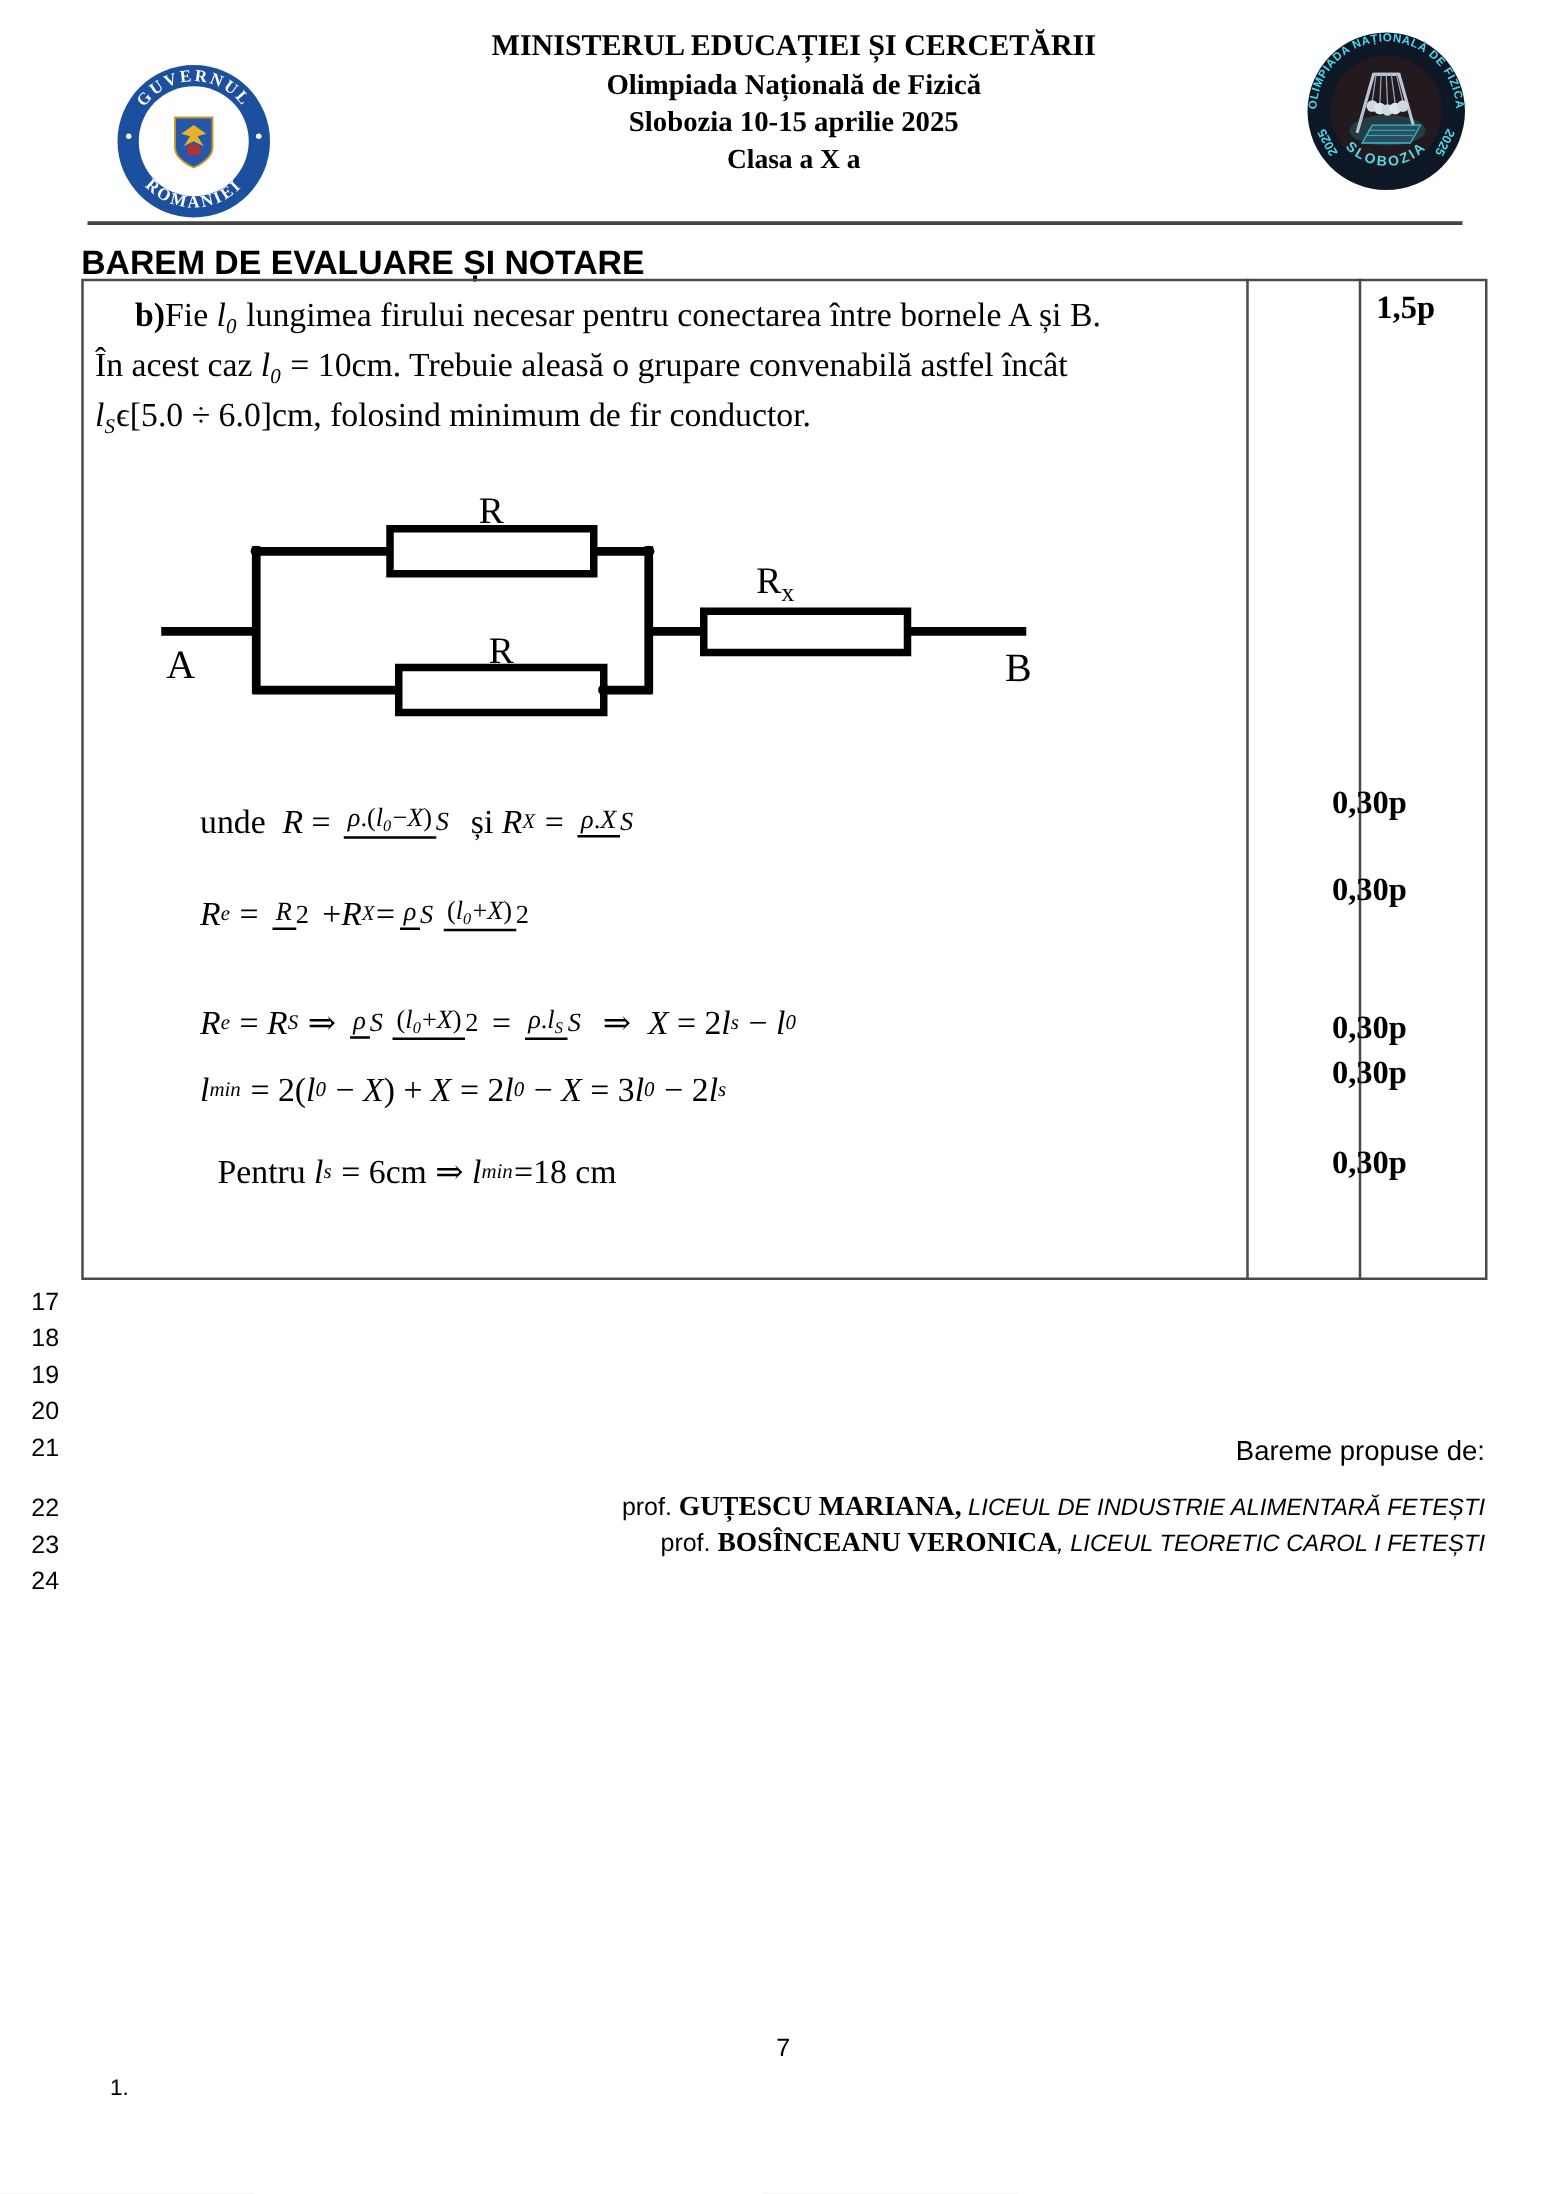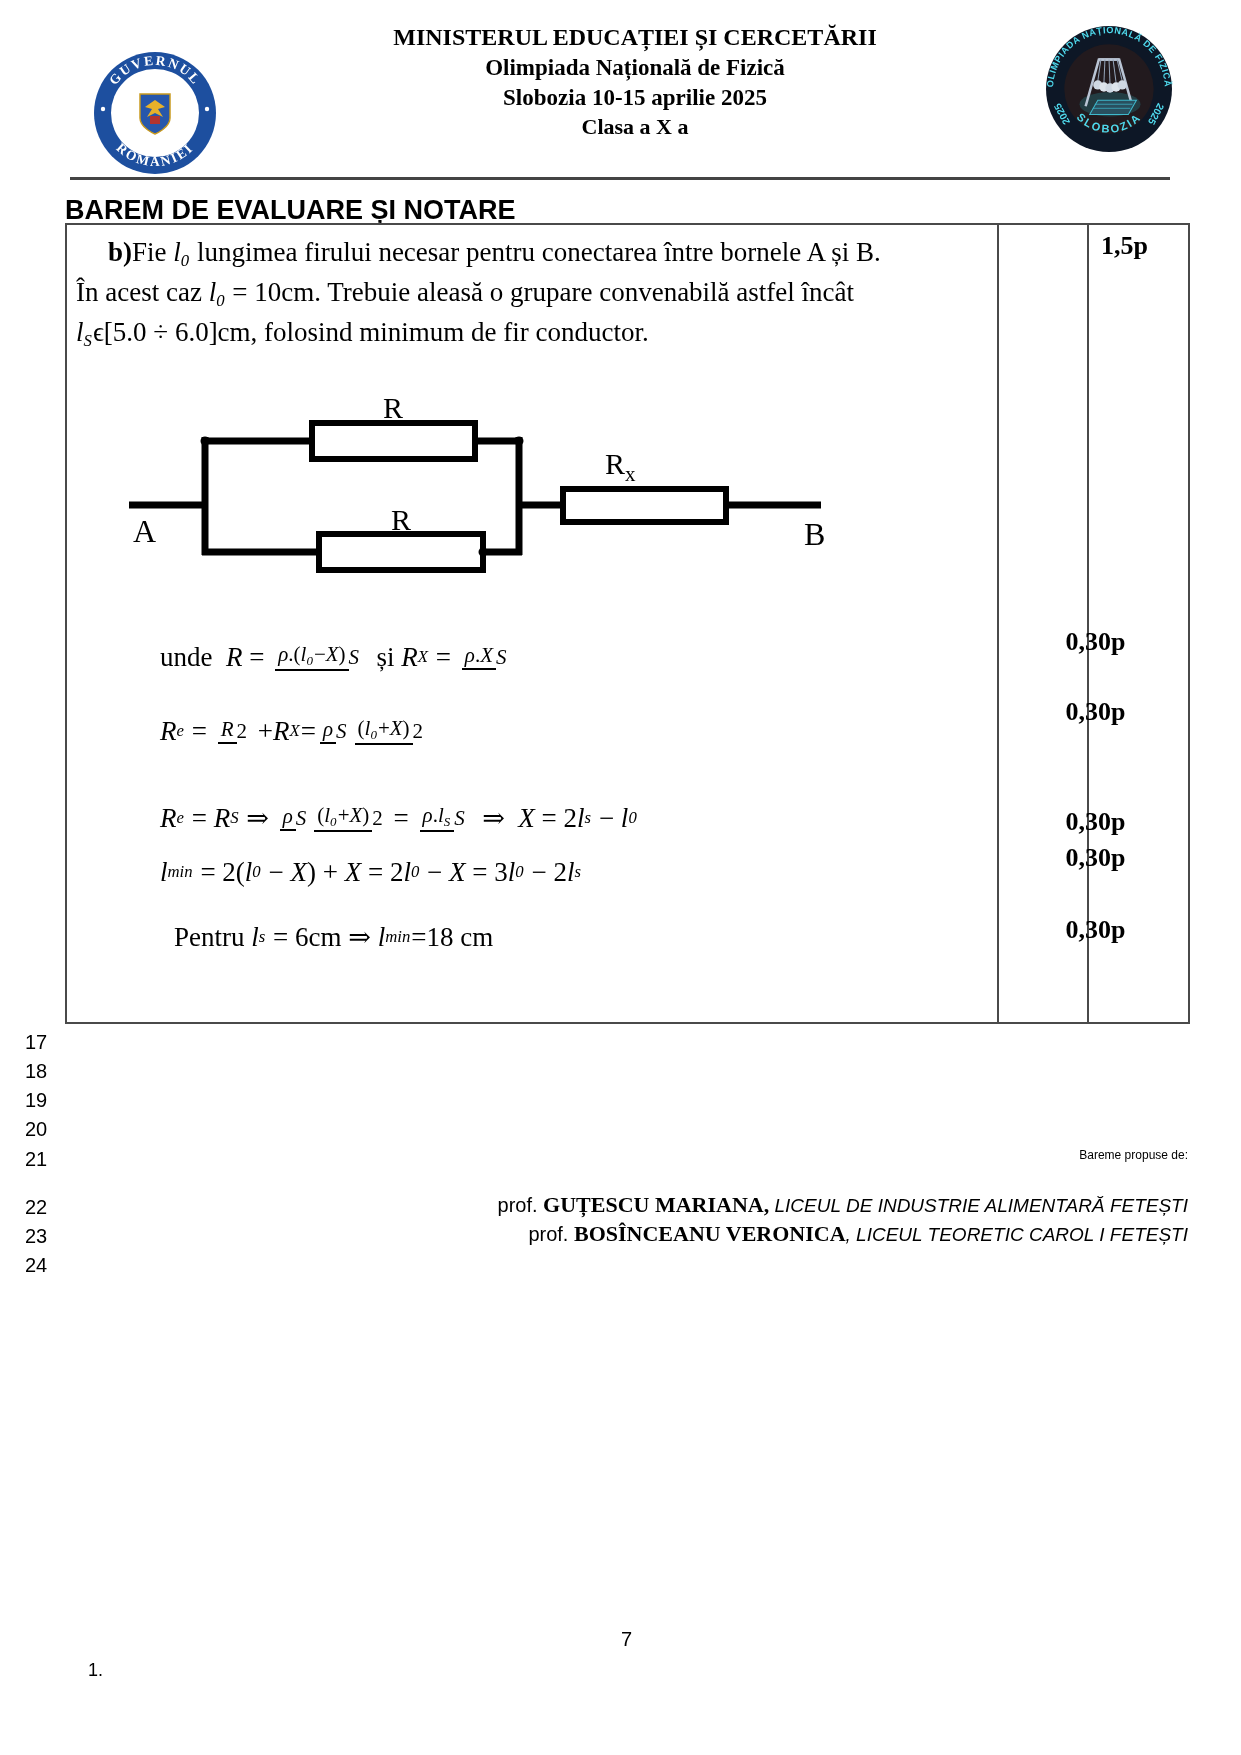--- a/index.html
+++ b/index.html
@@ -49,21 +49,21 @@
   #score-total{left:1087px;top:231px;width:101px;padding-left:14px;box-sizing:border-box;}
   .score-step{left:997px;width:101px;text-align:center;margin-left:48px;}
   #score-step-0{top:627px;} #score-step-1{top:697px;} #score-step-2{top:807px;}
   #score-step-3{top:843px;} #score-step-4{top:915px;}
   
   #circuit{left:100px;top:395px;}
   
   .ln{left:25px;font-family:"Liberation Sans","DejaVu Sans",sans-serif;font-size:20px;}
   #ln-0{top:1031px;} #ln-1{top:1060px;} #ln-2{top:1089px;} #ln-3{top:1118px;}
   #ln-4{top:1148px;} #ln-5{top:1196px;} #ln-6{top:1225px;} #ln-7{top:1254px;}
-  #bareme-propuse{right:53px;top:1148px;font-family:"Liberation Sans","DejaVu Sans",sans-serif;font-size:12px;}
+  #bareme-propuse{right:53px;top:1148px;font-family:"Liberation Sans","DejaVu Sans",sans-serif;font-size:22px;}
   .author-line{right:53px;white-space:nowrap;text-align:right;}
   #author-0{top:1192px;} #author-1{top:1221px;}
   .author-prefix{font-family:"Liberation Sans","DejaVu Sans",sans-serif;font-size:20px;}
   .author-name{font-family:"Liberation Serif","DejaVu Serif",serif;font-weight:bold;font-size:22px;}
   .author-school{font-family:"Liberation Sans","DejaVu Sans",sans-serif;font-style:italic;font-size:19px;}
   #page-number{left:65px;top:1628px;width:1123px;text-align:center;
     font-family:"Liberation Sans","DejaVu Sans",sans-serif;font-size:20px;}
   #footnote-marker{left:88px;top:1660px;font-family:"Liberation Sans","DejaVu Sans",sans-serif;font-size:18px;}
 </style>
 </head>

